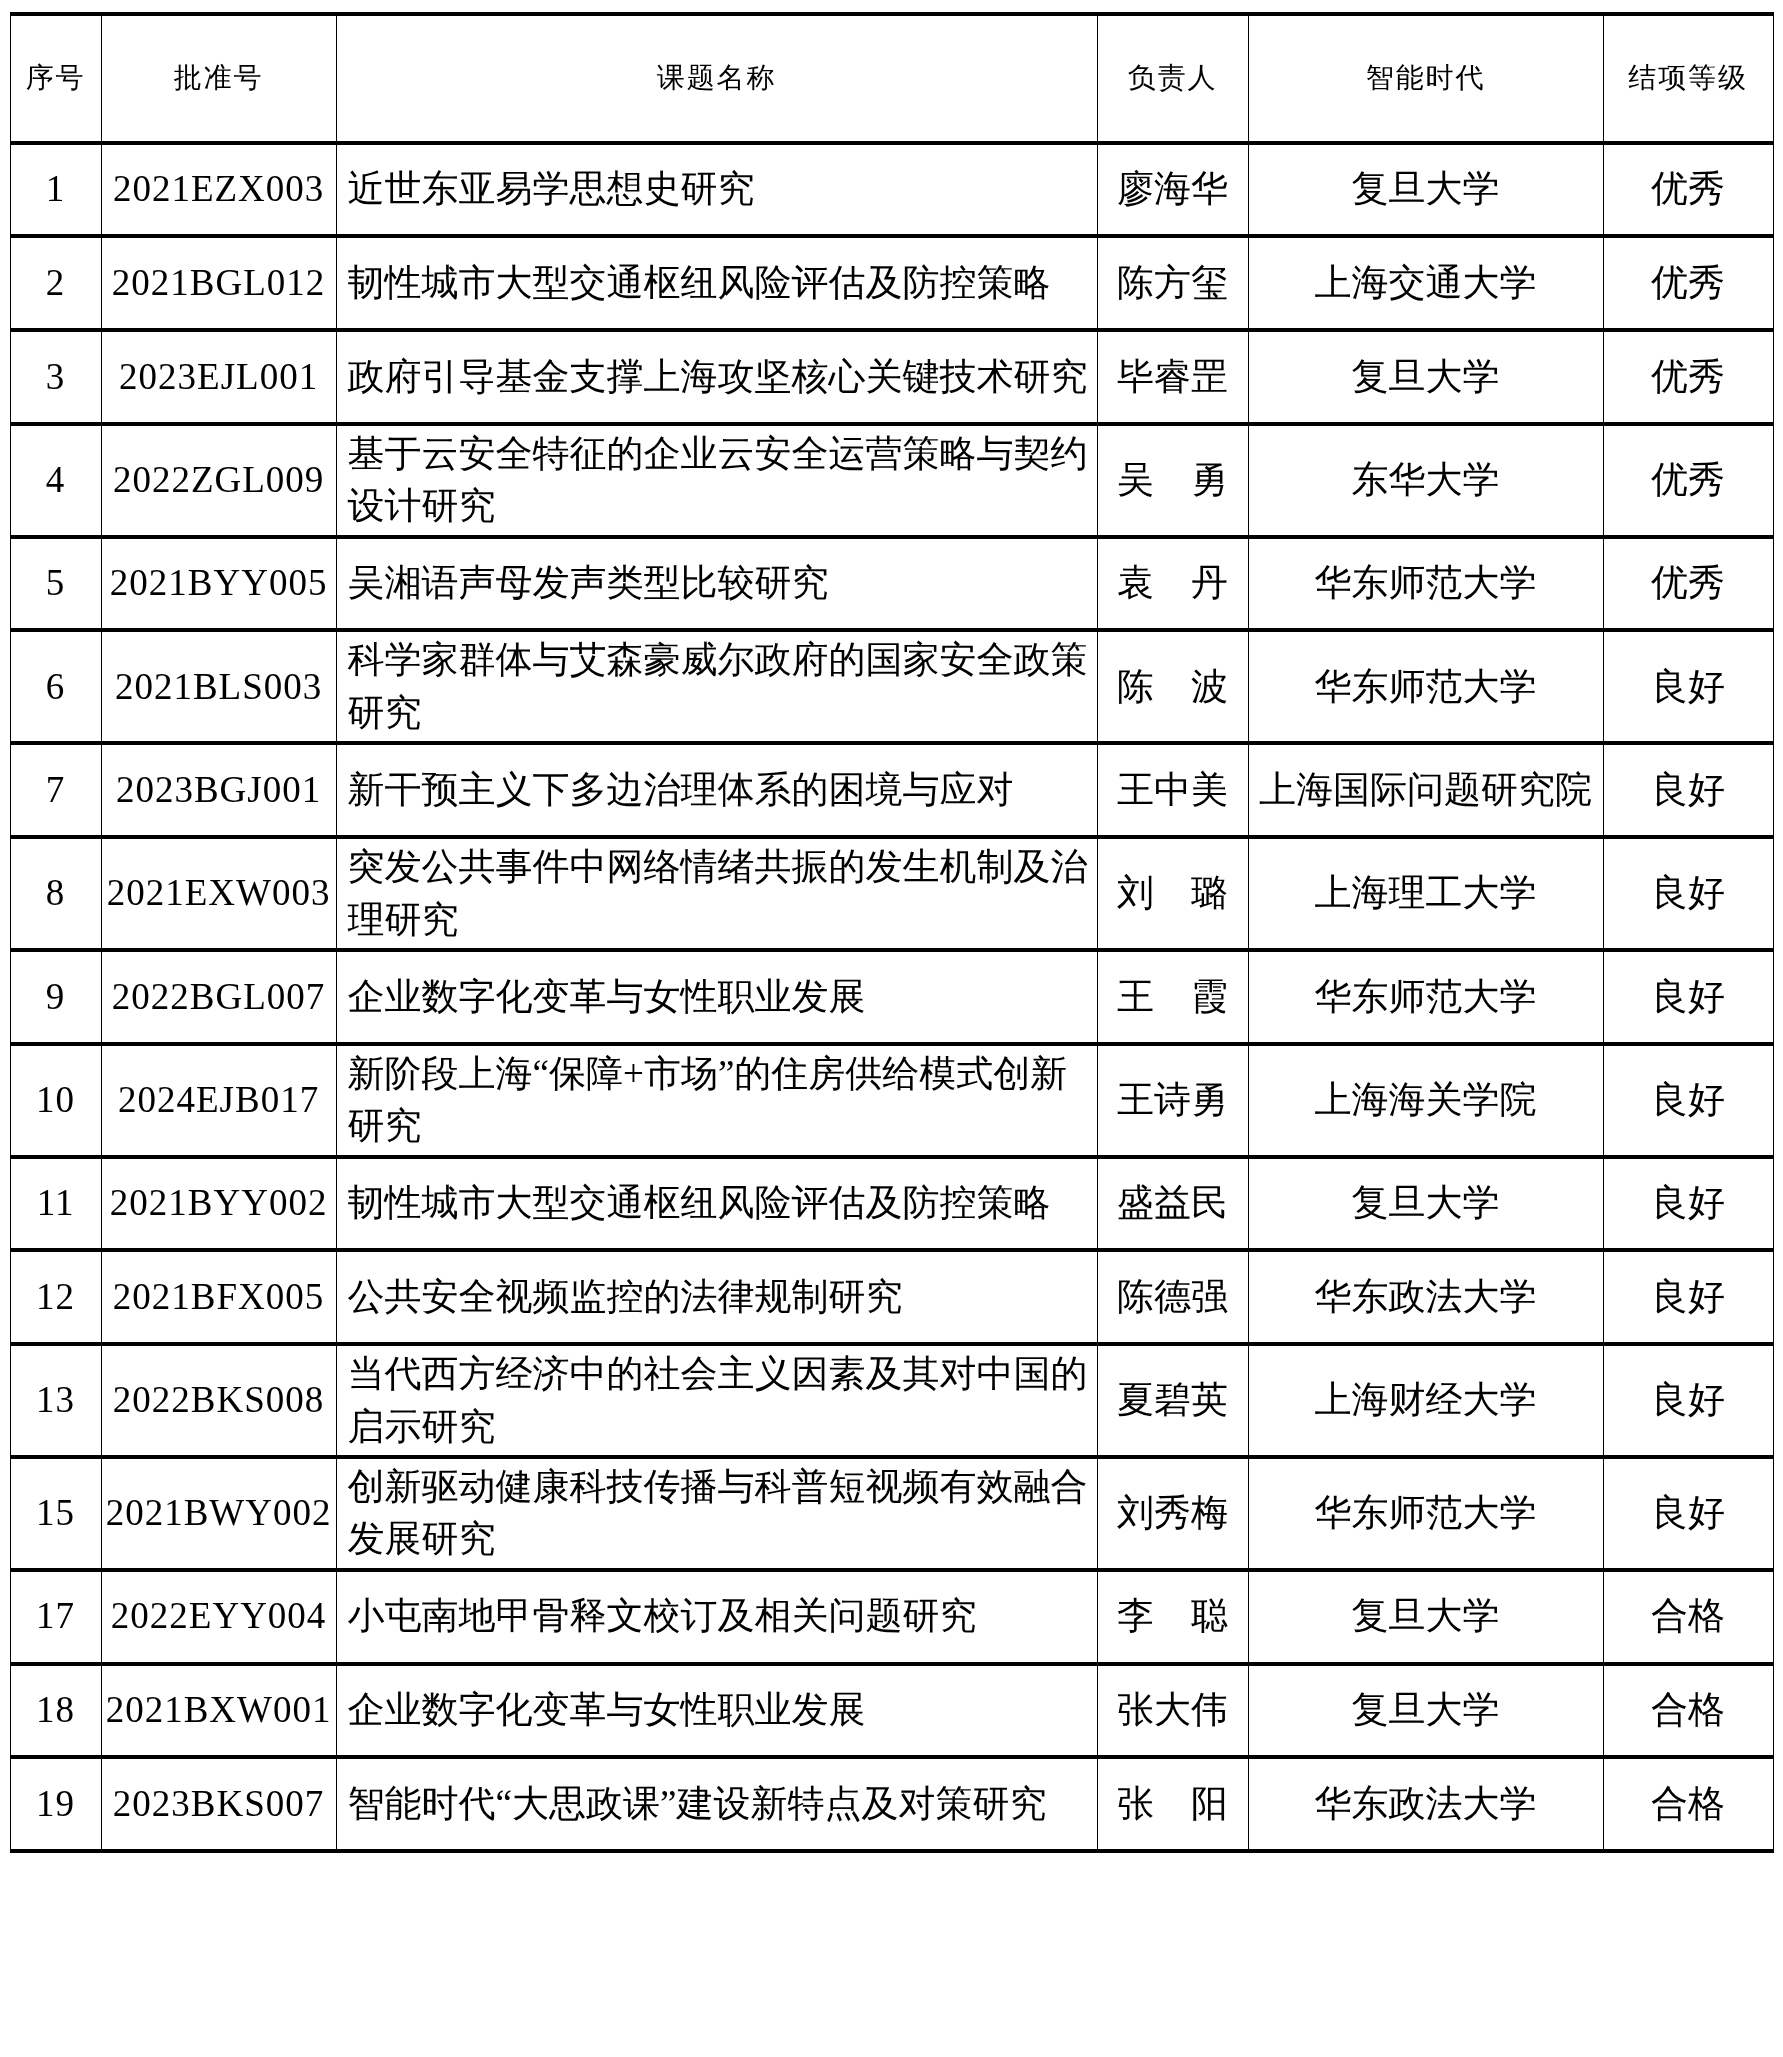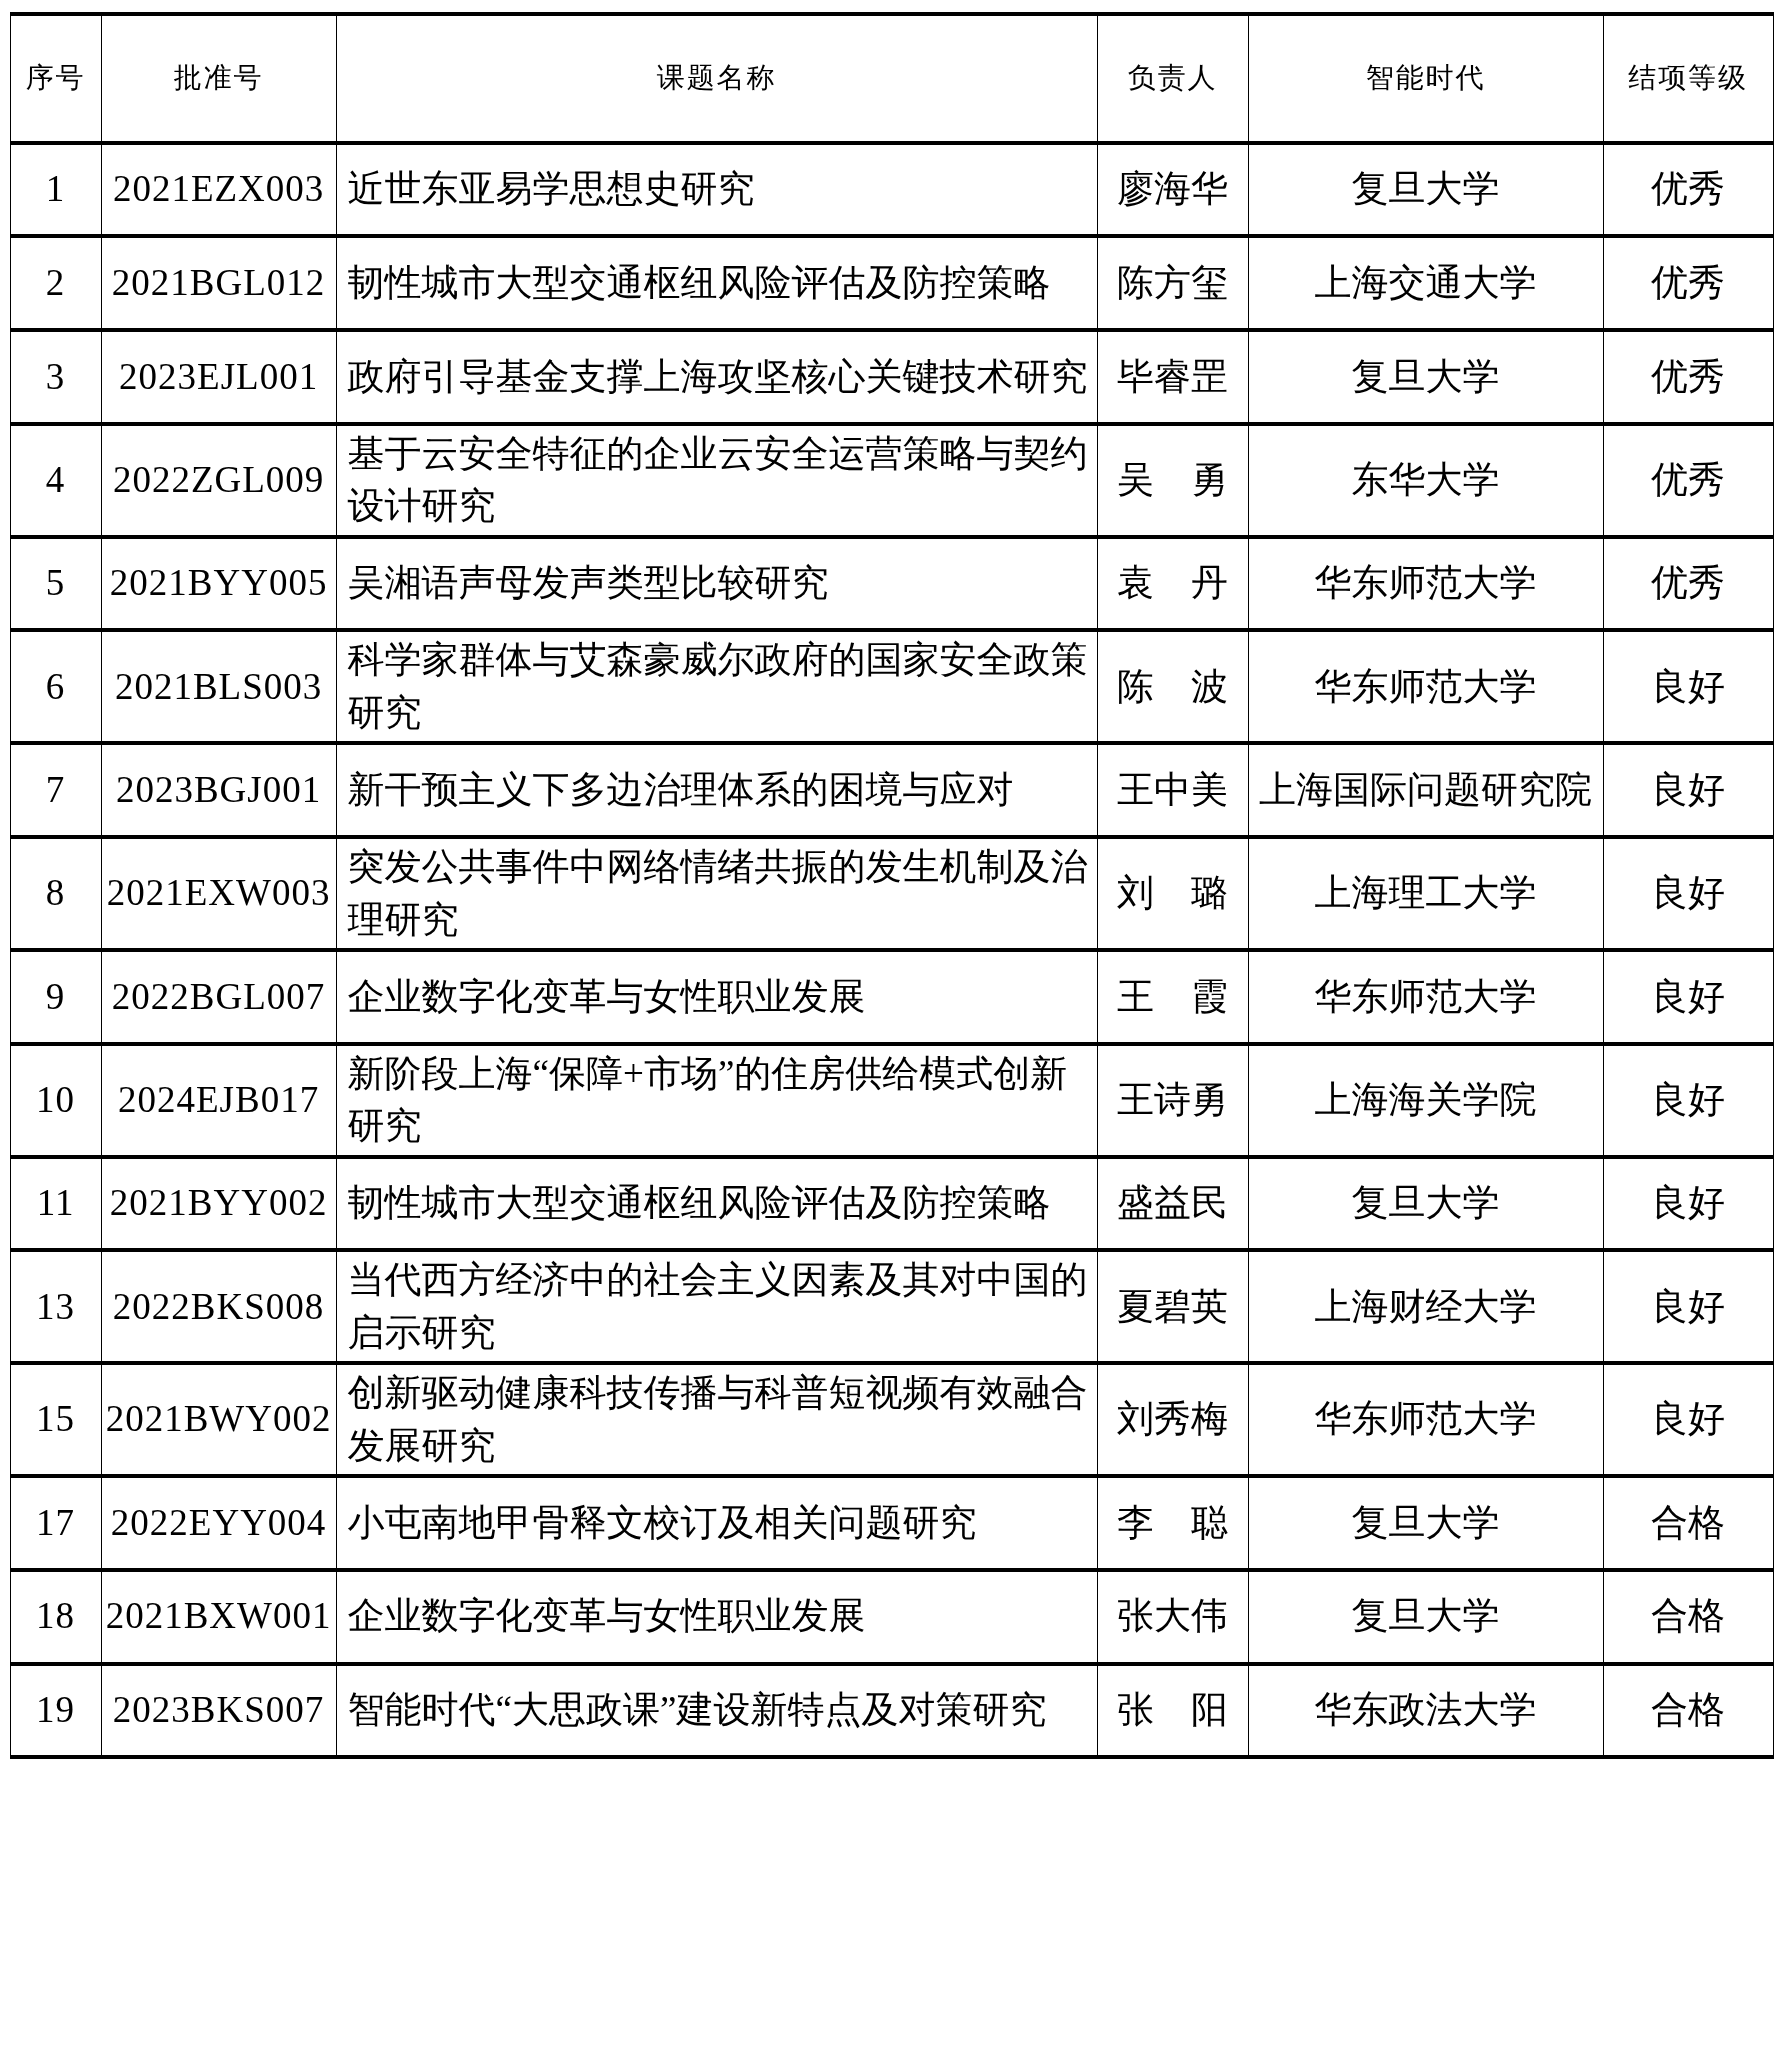--- a/index.html
+++ b/index.html
@@ -168,20 +168,28 @@
         </tr>
         <tr>
           <td class="num-cell">11</td>
           <td class="num-cell">2021BYY002</td>
           <td class="title-cell">韧性城市大型交通枢纽风险评估及防控策略</td>
           <td>盛益民</td>
           <td>复旦大学</td>
           <td>良好</td>
         </tr>
         <tr>
+          <td class="num-cell">12</td>
+          <td class="num-cell">2021BFX005</td>
+          <td class="title-cell">公共安全视频监控的法律规制研究</td>
+          <td>陈德强</td>
+          <td>华东政法大学</td>
+          <td>良好</td>
+        </tr>
+        <tr>
           <td class="num-cell">13</td>
           <td class="num-cell">2022BKS008</td>
           <td class="title-cell">当代西方经济中的社会主义因素及其对中国的启示研究</td>
           <td>夏碧英</td>
           <td>上海财经大学</td>
           <td>良好</td>
         </tr>
         <tr>
           <td class="num-cell">15</td>
           <td class="num-cell">2021BWY002</td>

